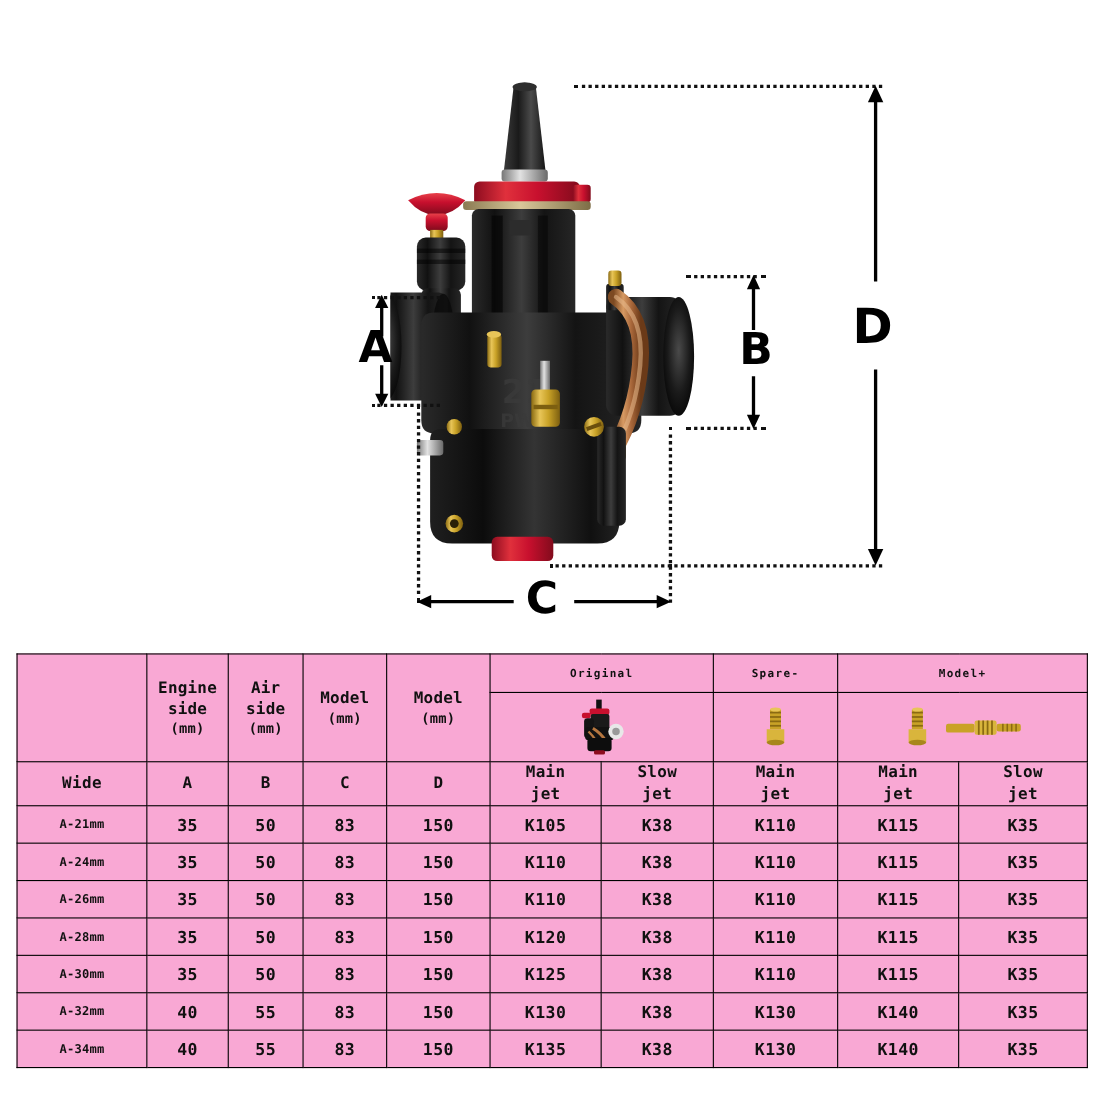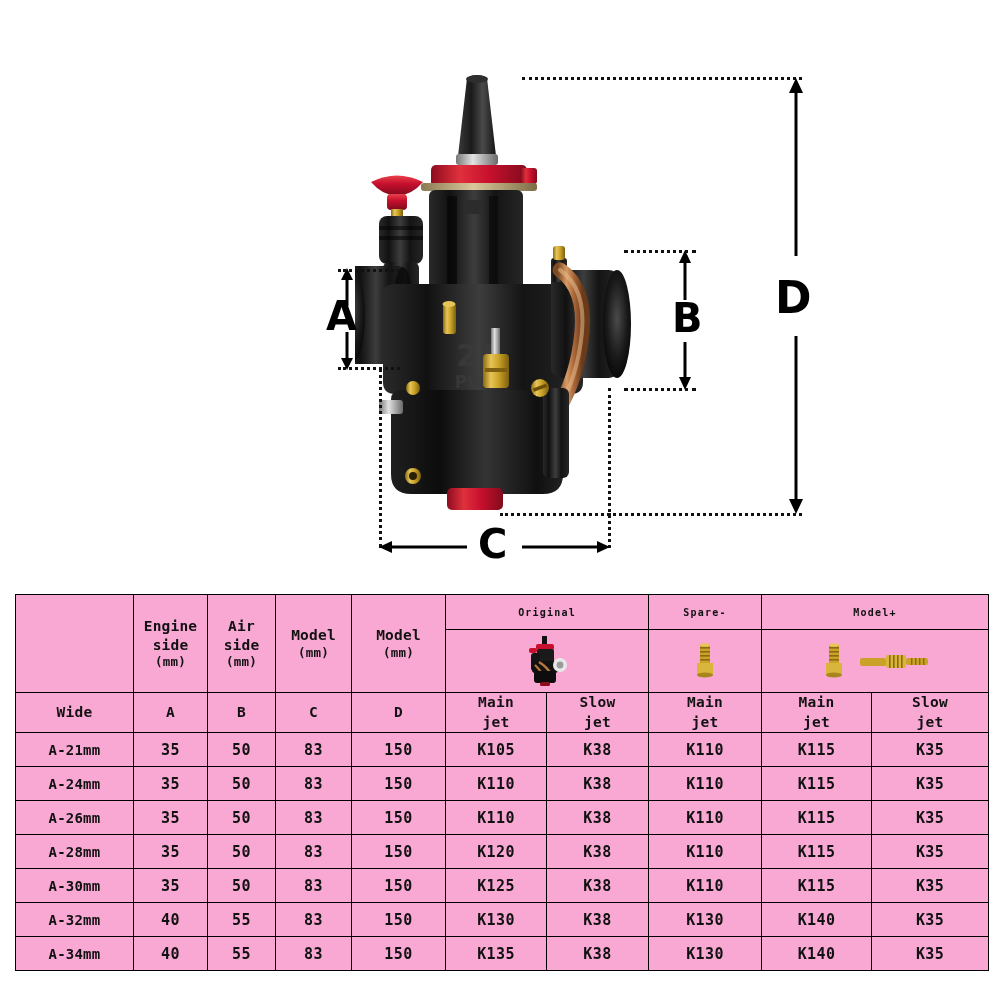--- a/index.html
+++ b/index.html
@@ -88,21 +88,21 @@
     font-size: 14.5px;
     line-height: 1.35;
     letter-spacing: 0.3px;
   }
   .data-cell {
     font-size: 15px;
     height: 33px;
     letter-spacing: 0.4px;
   }
   .model-cell {
-    font-size: 14px;
+    font-size: 11px;
     letter-spacing: 0.2px;
   }
   .img-row-cell { height: 62px; }
 
   .unit-sm { font-size: 12.5px; }
 
   
   .thumb-wrap {
     display: flex;
     align-items: center;

